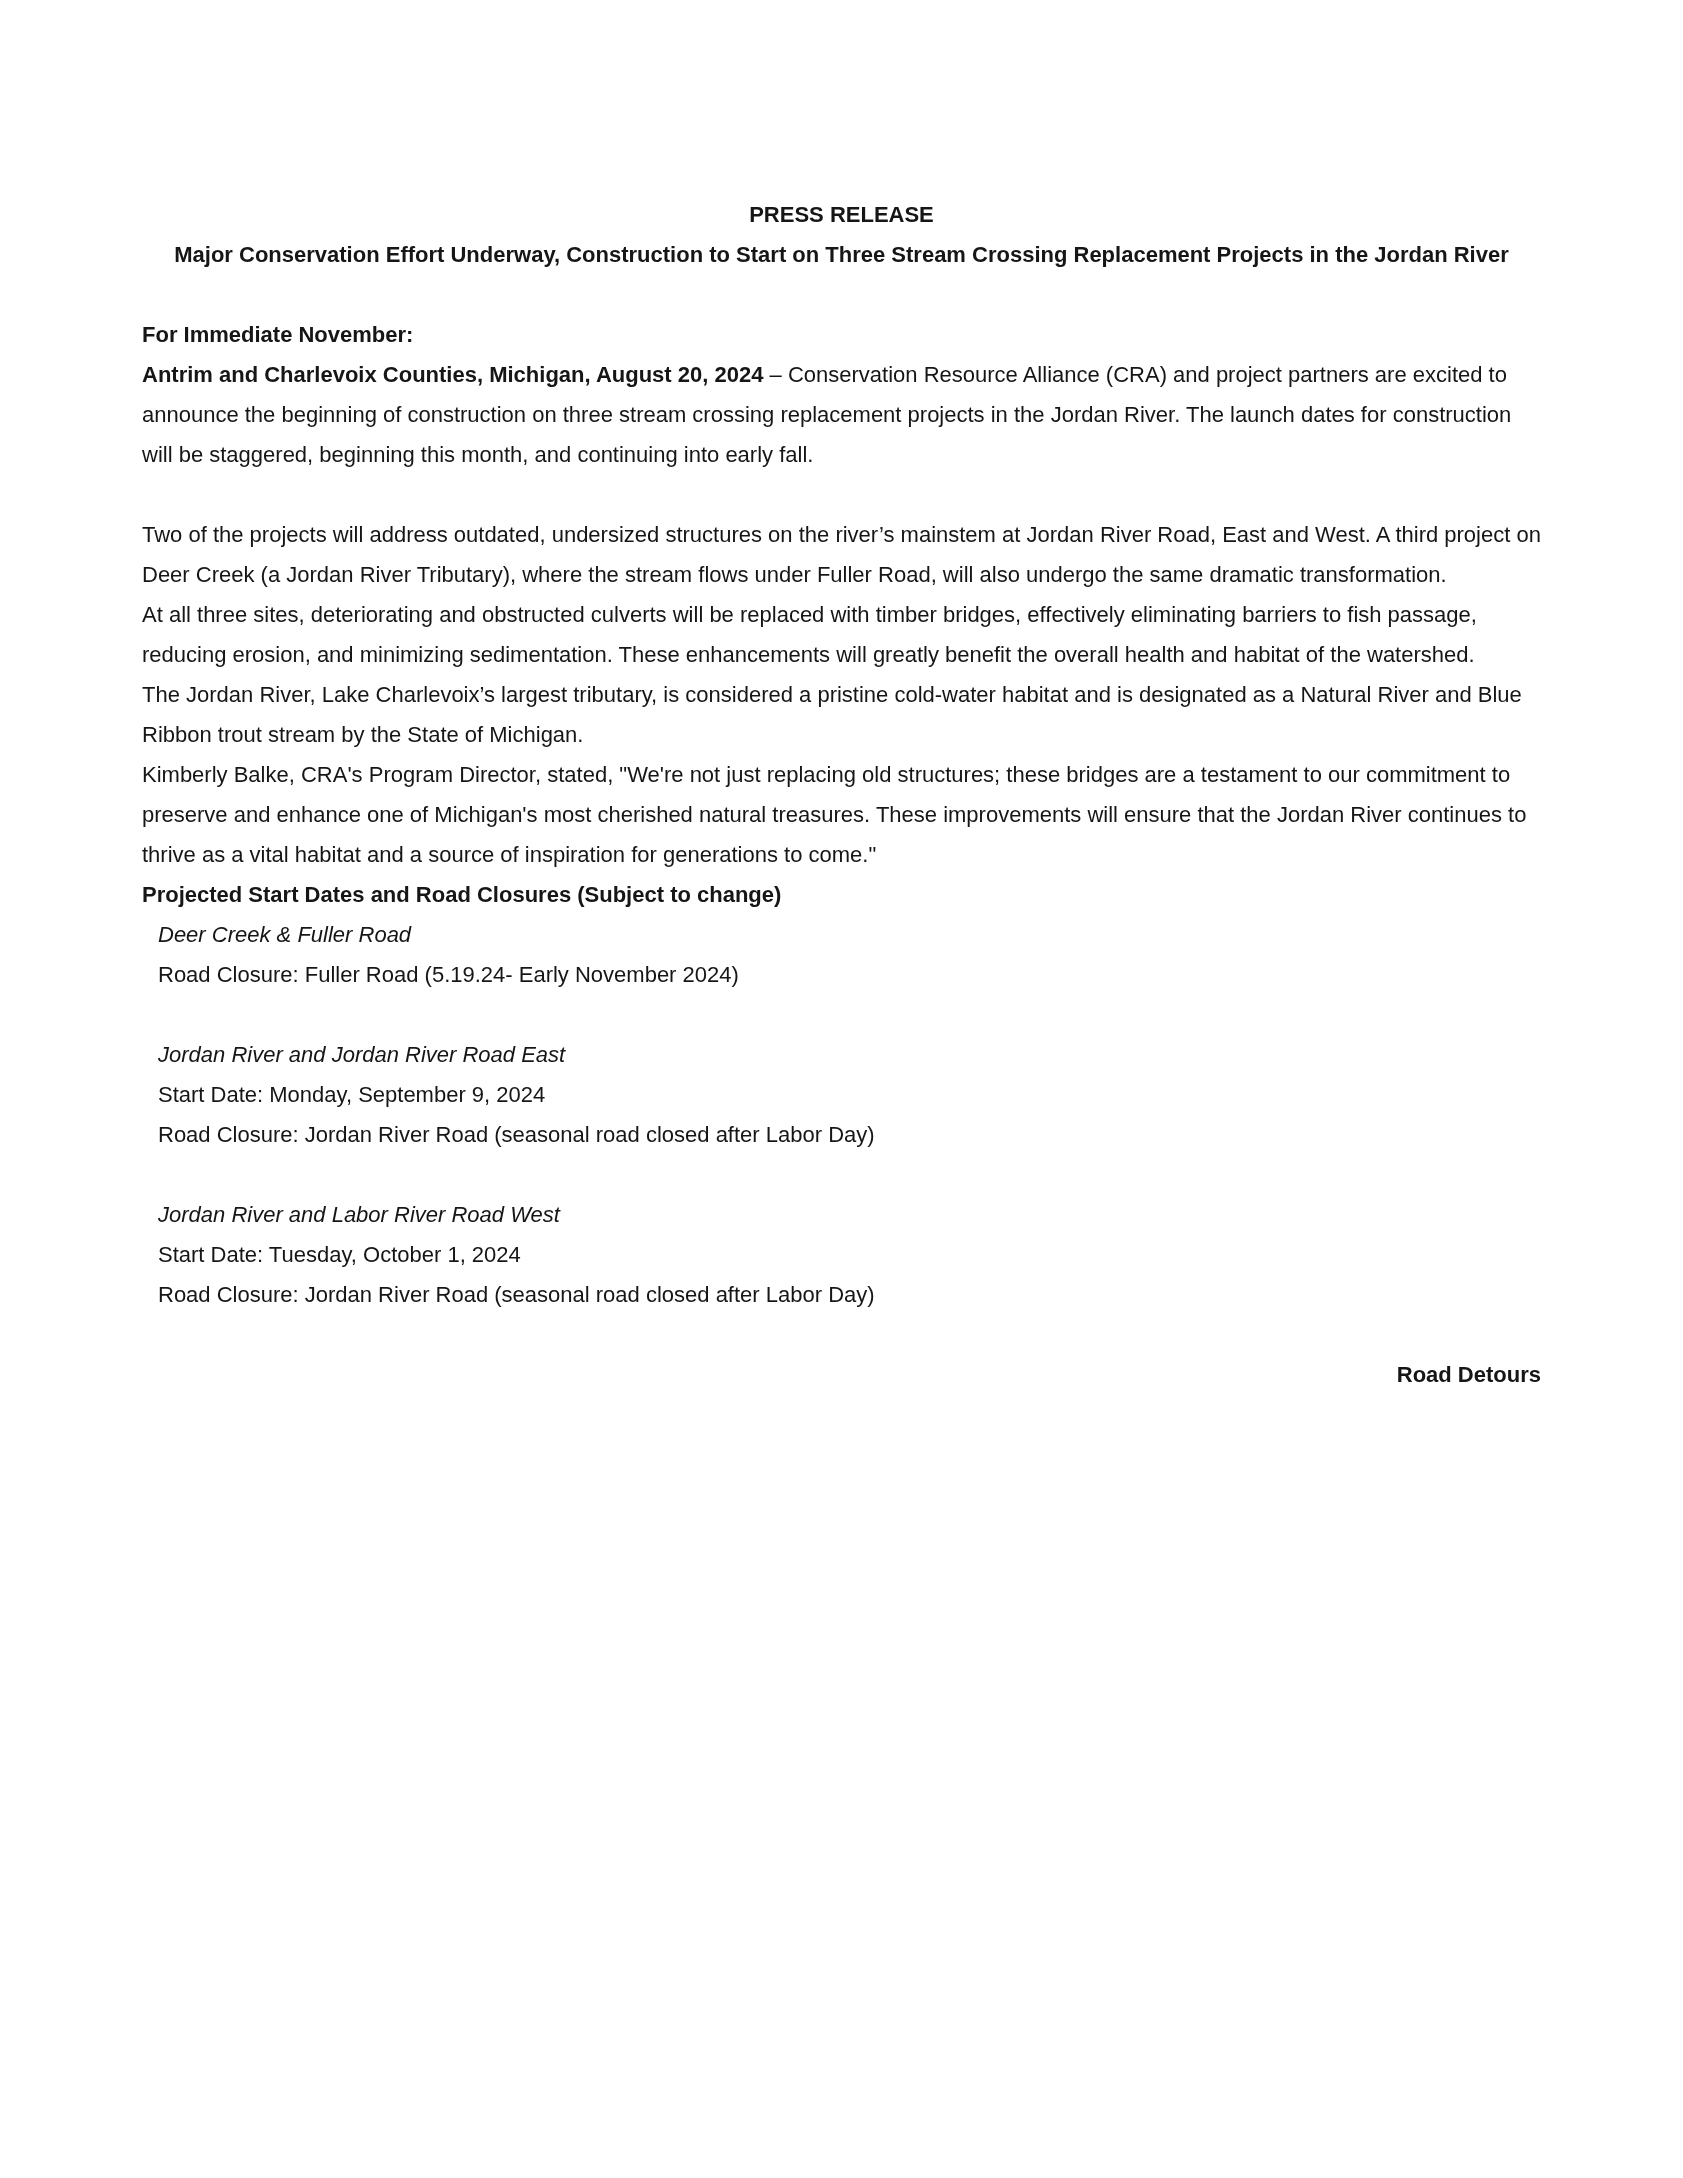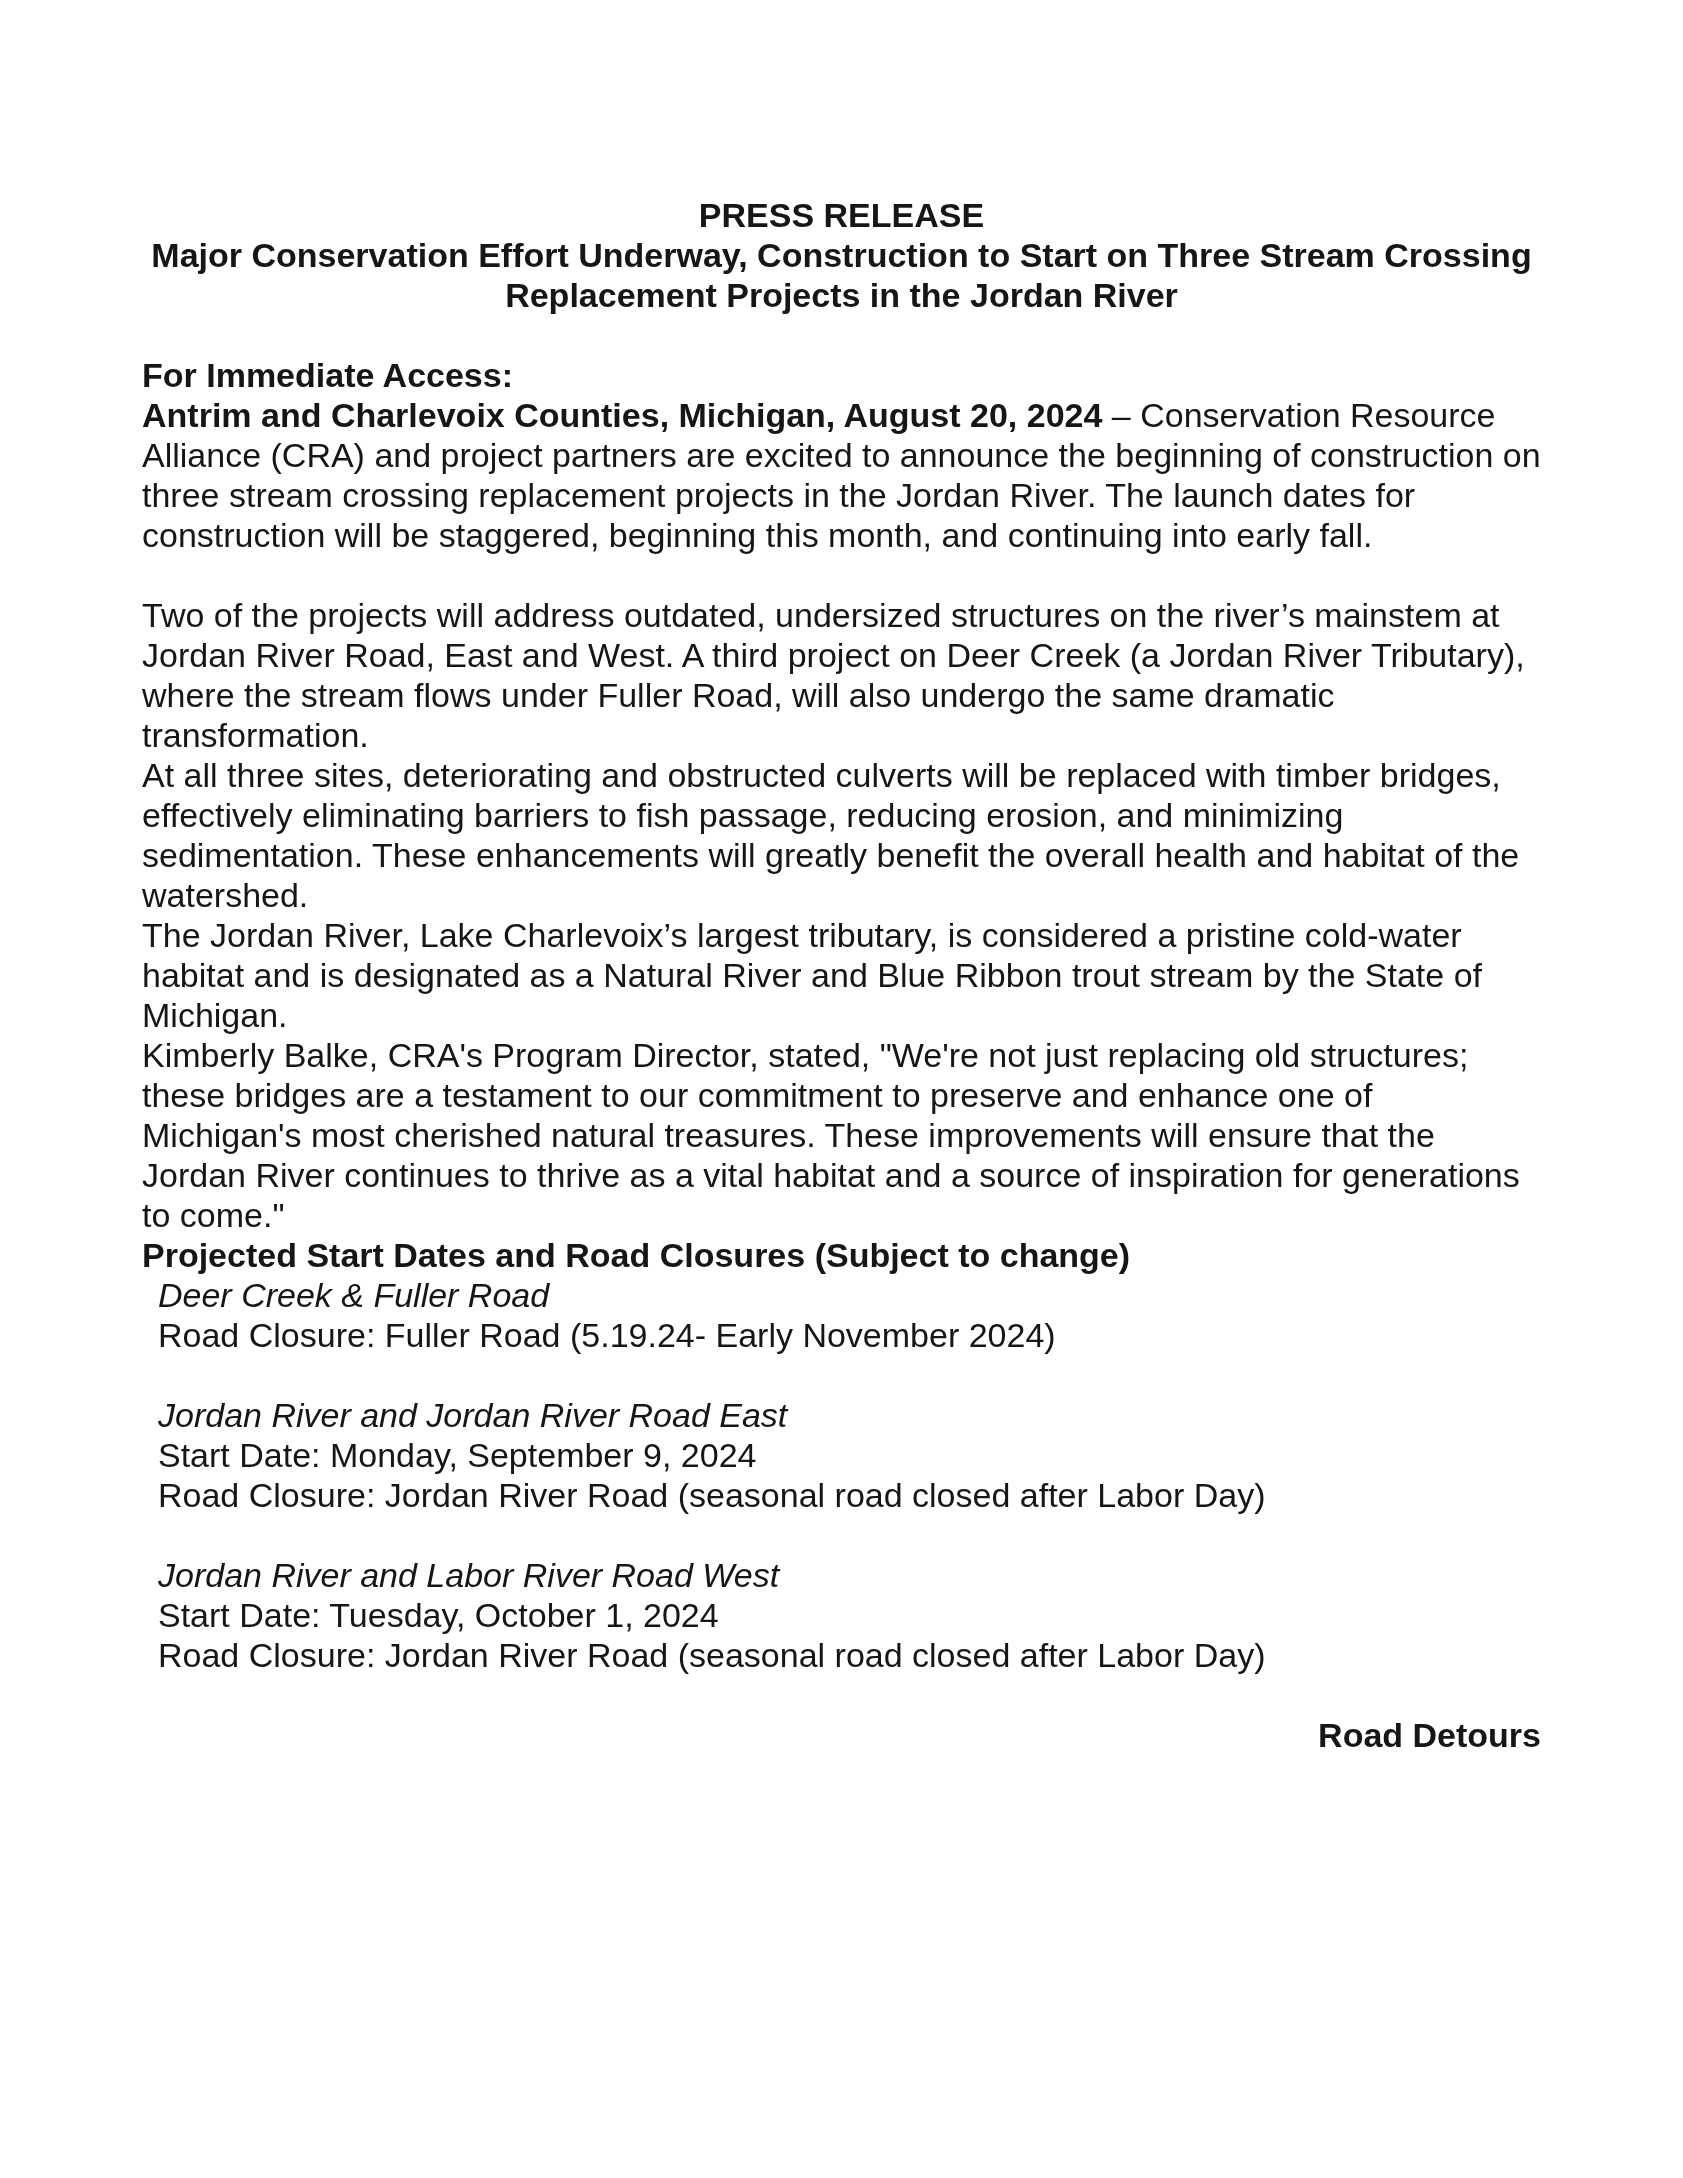--- a/index.html
+++ b/index.html
@@ -8,21 +8,21 @@
     background: #ffffff;
   }
   .page {
     position: relative;
     width: 1683px;
     height: 2178px;
     background: #ffffff;
     box-sizing: border-box;
     padding: 195px 142px 0 142px;
     font-family: "Liberation Sans", sans-serif;
-    font-size: 34px;
+    font-size: 22px;
     line-height: 40px;
     color: #161616;
   }
   .doc p {
     margin: 0;
     padding: 0;
   }
   .title-block {
     text-align: center;
     font-weight: bold;
@@ -41,21 +41,21 @@
 
 <div class="page">
   <div class="doc">
 
     <div class="title-block">
       <p>PRESS RELEASE</p>
       <p>Major Conservation Effort Underway, Construction to Start on Three Stream Crossing Replacement Projects in the Jordan River</p>
     </div>
 
     <div class="para">
-      <p class="bold">For Immediate Access:</p>
+      <p class="bold">For Immediate November:</p>
       <p><span class="bold">Antrim and Charlevoix Counties, Michigan, August 20, 2024</span><span> – </span><span>Conservation Resource Alliance (CRA) and project partners are excited to announce the beginning of construction on three stream crossing replacement projects in the Jordan River. The launch dates for construction will be staggered, beginning this month, and continuing into early fall.</span></p>
     </div>
 
     <p class="para">Two of the projects will address outdated, undersized structures on the river’s mainstem at Jordan River Road, East and West. A third project on Deer Creek (a Jordan River Tributary), where the stream flows under Fuller Road, will also undergo the same dramatic transformation.</p>
 
     <p class="para">At all three sites, deteriorating and obstructed culverts will be replaced with timber bridges, effectively eliminating barriers to fish passage, reducing erosion, and minimizing sedimentation. These enhancements will greatly benefit the overall health and habitat of the watershed.</p>
 
     <p class="para">The Jordan River, Lake Charlevoix’s largest tributary, is considered a pristine cold-water habitat and is designated as a Natural River and Blue Ribbon trout stream by the State of Michigan.</p>
 
     <p class="para">Kimberly Balke, CRA's Program Director, stated, "We're not just replacing old structures; these bridges are a testament to our commitment to preserve and enhance one of Michigan's most cherished natural treasures. These improvements will ensure that the Jordan River continues to thrive as a vital habitat and a source of inspiration for generations to come."</p>

